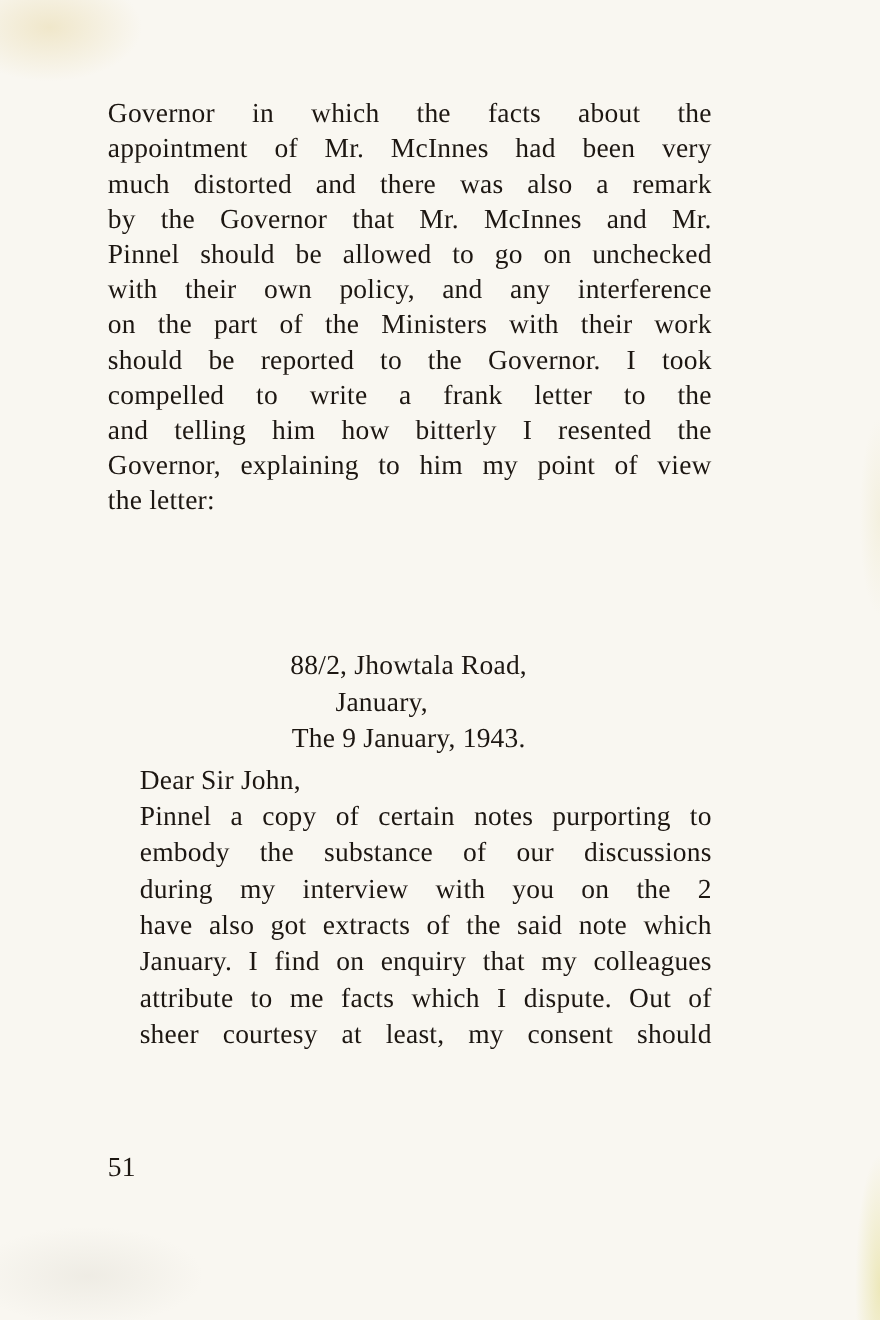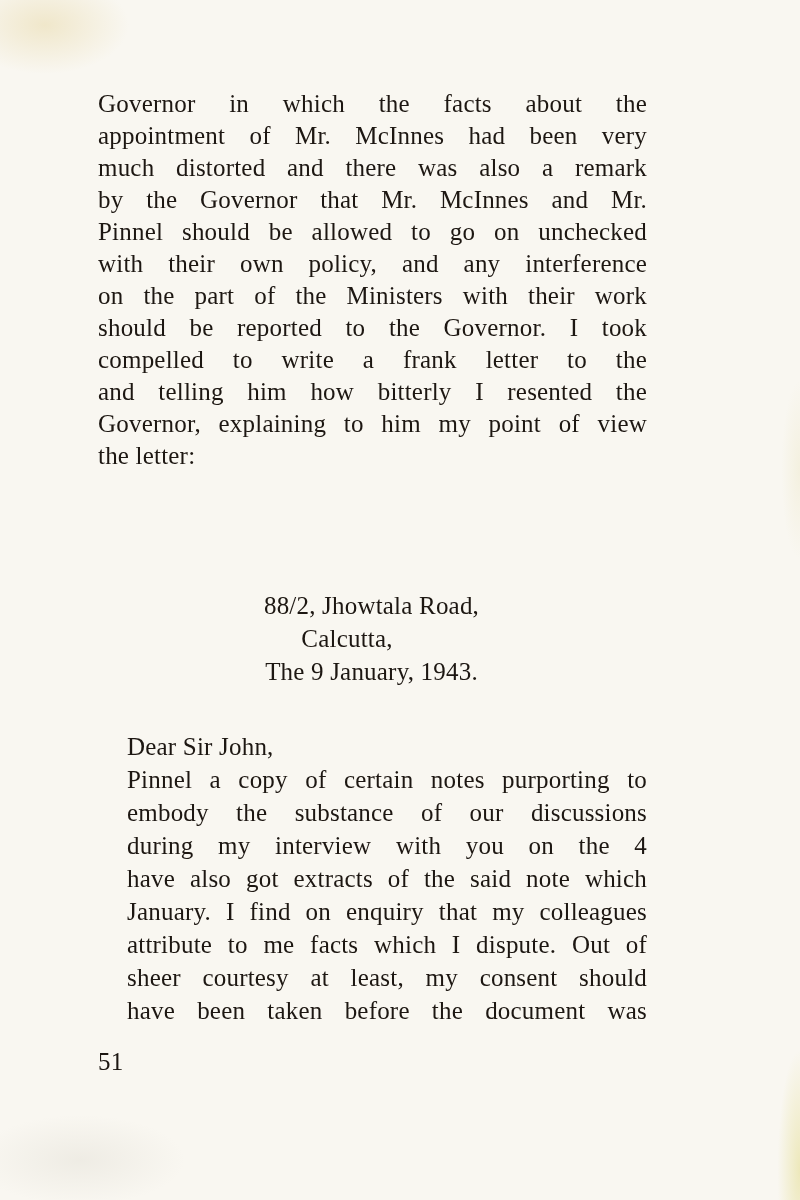--- a/index.html
+++ b/index.html
@@ -37,21 +37,21 @@
   }
   .line.plain { text-align: right; text-align-last: left; }
   .line.indent { text-indent: 49px; }
 
   
   .address { left: 98px; width: 547px; top: 565px; line-height: 33px; text-align: center; margin-top: 24px; }
   .addr-line { display: block; }
   .addr-city { padding-right: 49px; }
 
   
-  .letter { left: 127px; width: 520px; top: 730px; line-height: 33px; }
+  .letter { left: 127px; width: 520px; top: 693px; line-height: 33px; }
 
   
   .pageno { left: 98px; width: 549px; top: 1045px; line-height: 33px; }
 </style>
 </head>
 <body>
 
 <div class="page">
 
   <div class="block body-text">
@@ -64,33 +64,32 @@
       <div class="line">on the part of the Ministers with their work</div>
       <div class="line">should be reported to the Governor. I took</div>
       <div class="line">compelled to write a frank letter to the</div>
       <div class="line">and telling him how bitterly I resented the</div>
       <div class="line">Governor, explaining to him my point of view</div>
       <div class="line plain">the letter:</div>
     </div>
 
   <div class="block address">
     <span class="addr-line">88/2, Jhowtala Road,</span>
-    <span class="addr-line addr-city">Calcutta,</span>
+    <span class="addr-line addr-city">January,</span>
     <span class="addr-line">The 9 January, 1943.</span>
   </div>
 
   <div class="block letter">
     <div class="line plain">Dear Sir John,</div>
     <div>
         <div class="line">Pinnel a copy of certain notes purporting to</div>
         <div class="line">embody the substance of our discussions</div>
-        <div class="line">during my interview with you on the 4</div>
+        <div class="line">during my interview with you on the 2</div>
         <div class="line">have also got extracts of the said note which</div>
         <div class="line">January. I find on enquiry that my colleagues</div>
         <div class="line">attribute to me facts which I dispute. Out of</div>
         <div class="line">sheer courtesy at least, my consent should</div>
-        <div class="line">have been taken before the document was</div>
       </div>
   </div>
 
   <div class="block pageno">51</div>
 
 </div>
 
 </body></html>

